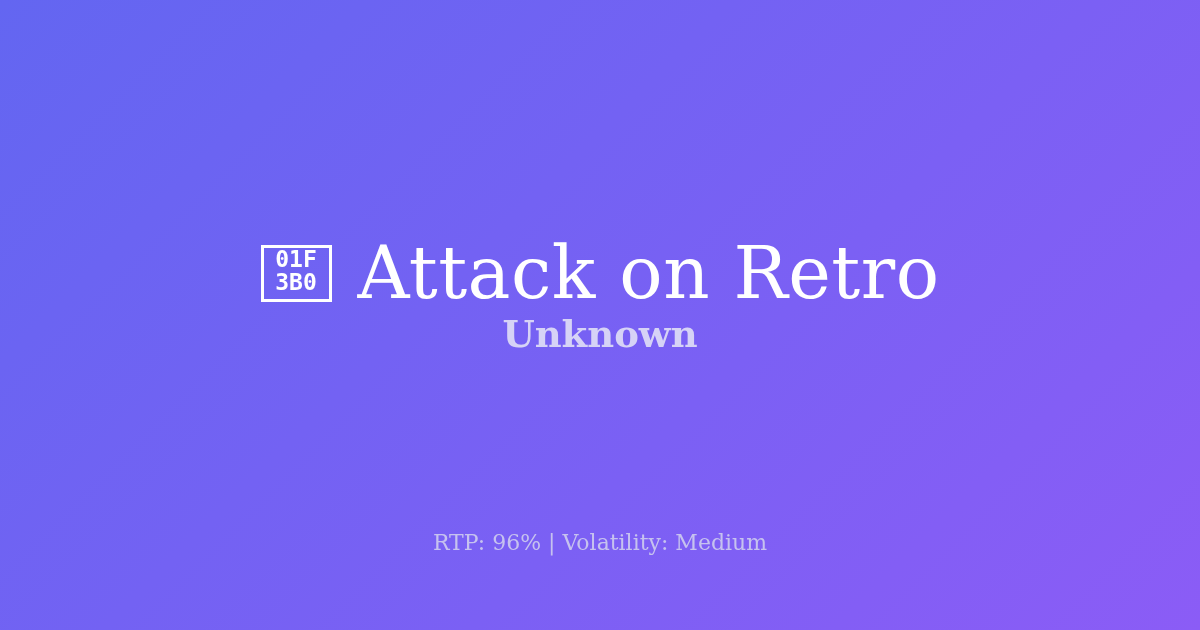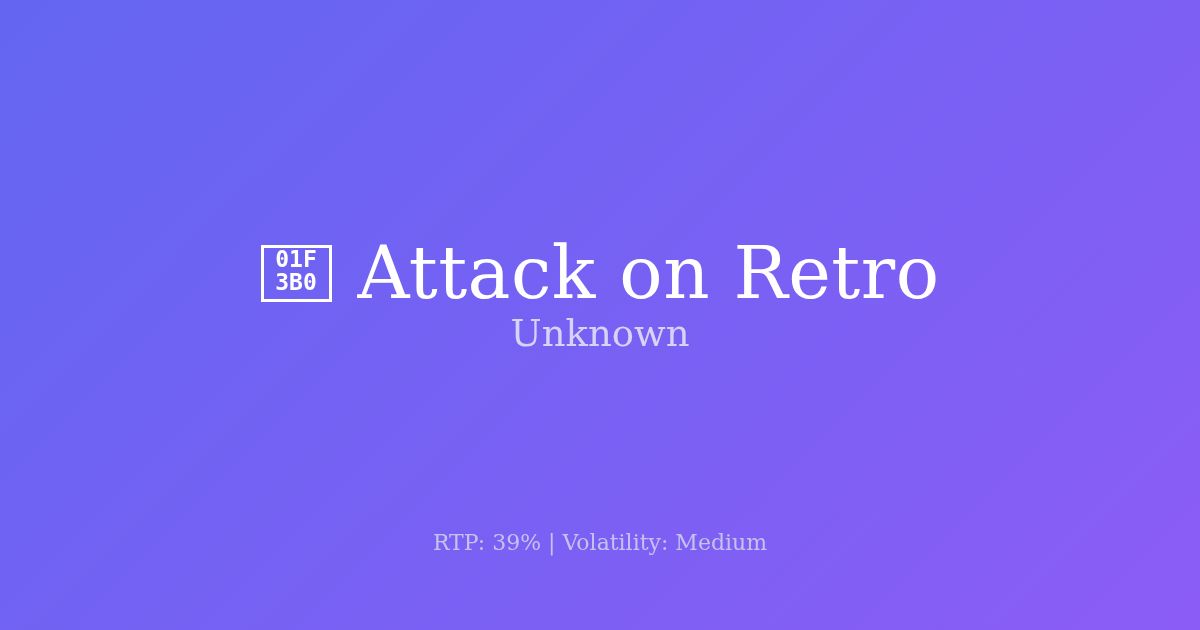--- a/index.html
+++ b/index.html
@@ -60,21 +60,21 @@
     font-weight: 400;
     color: #ffffff;
     line-height: 1.05;
     white-space: nowrap;
     letter-spacing: 0.5px;
   }
 
   .game-provider {
     font-family: "DejaVu Serif", "Liberation Serif", serif;
     font-size: 37px;
-    font-weight: 400;
+    font-weight: 700;
     color: #D6D3F6;
     line-height: 1.2;
     white-space: nowrap;
   }
 
   .game-meta {
     position: absolute;
     left: 0;
     right: 0;
     bottom: 74px;
@@ -95,15 +95,15 @@
   <div class="title-row">
     <span class="tofu-glyph">
       <span>01F</span>
       <span>3B0</span>
     </span>
     <h1 class="game-title">Attack on Retro</h1>
   </div>
 
   <div class="game-provider">Unknown</div>
 
-  <div class="game-meta">RTP: 39% | Volatility: Medium</div>
+  <div class="game-meta">RTP: 96% | Volatility: Medium</div>
 
 </div>
 
 </body></html>

